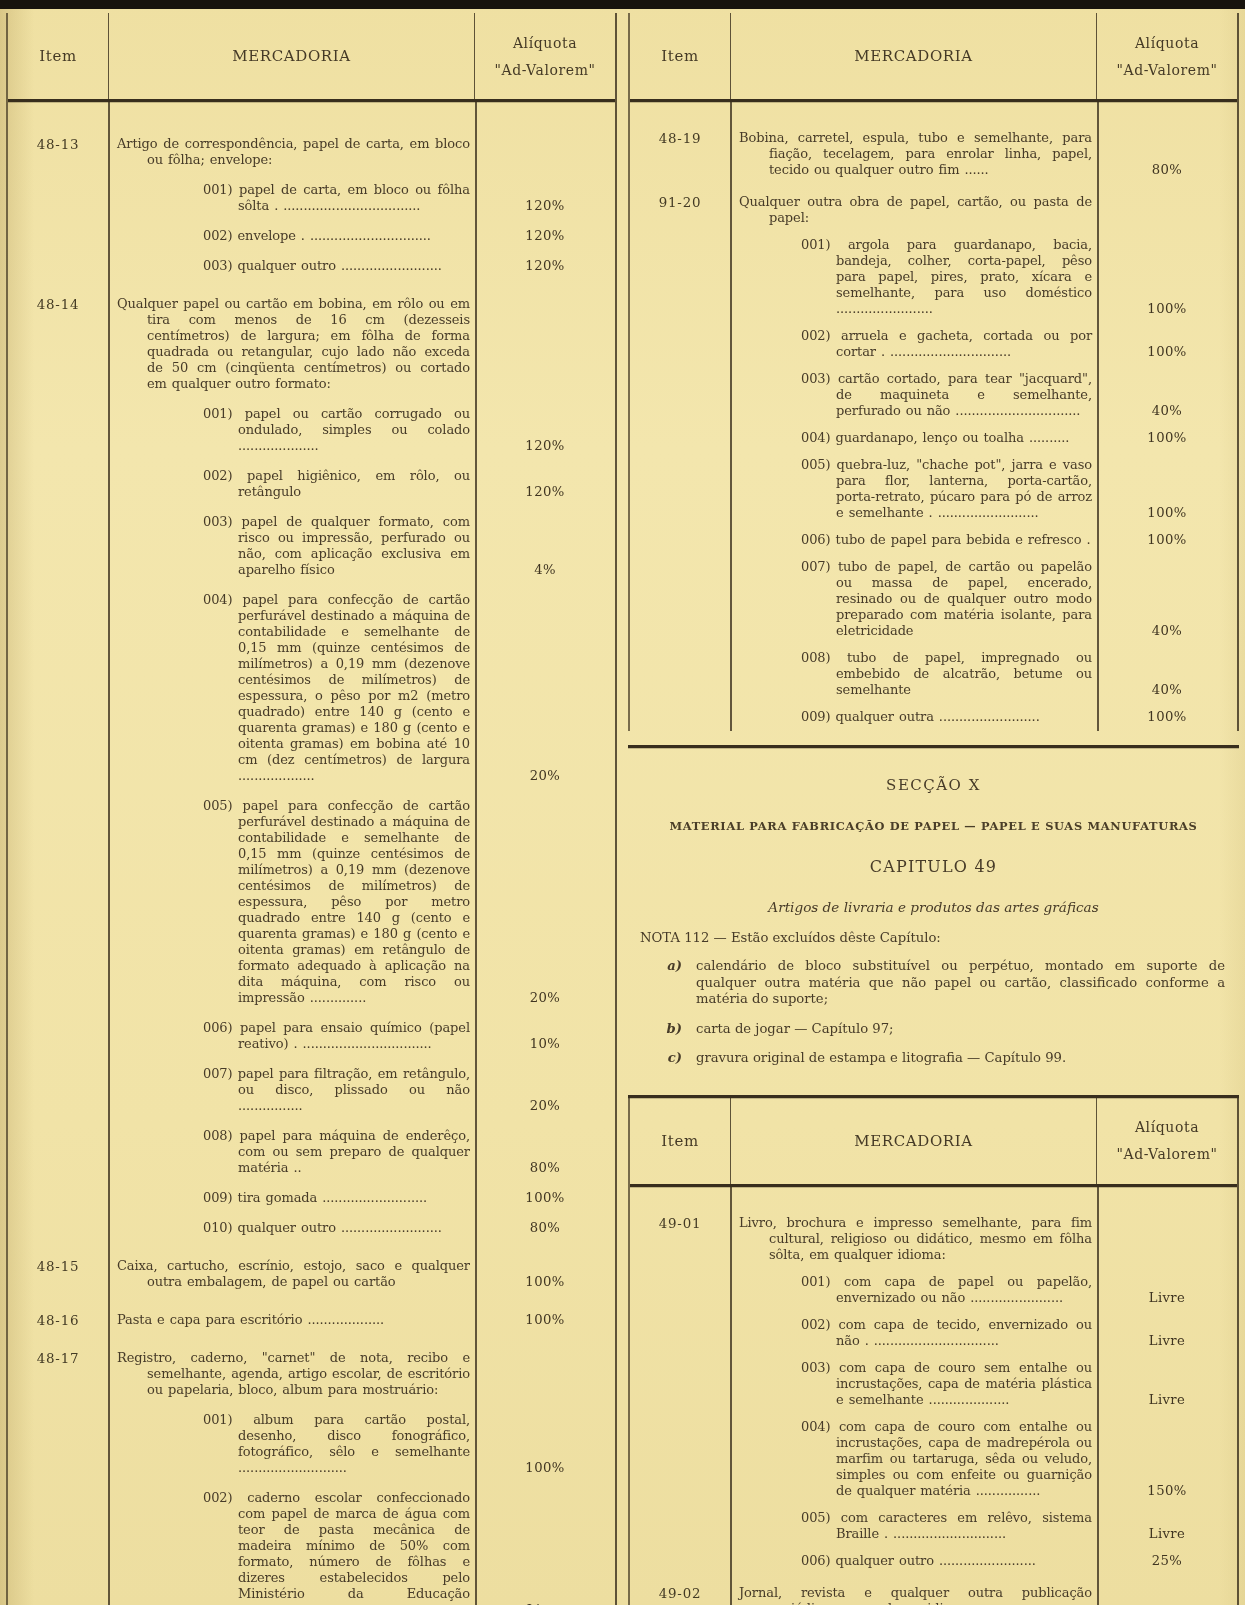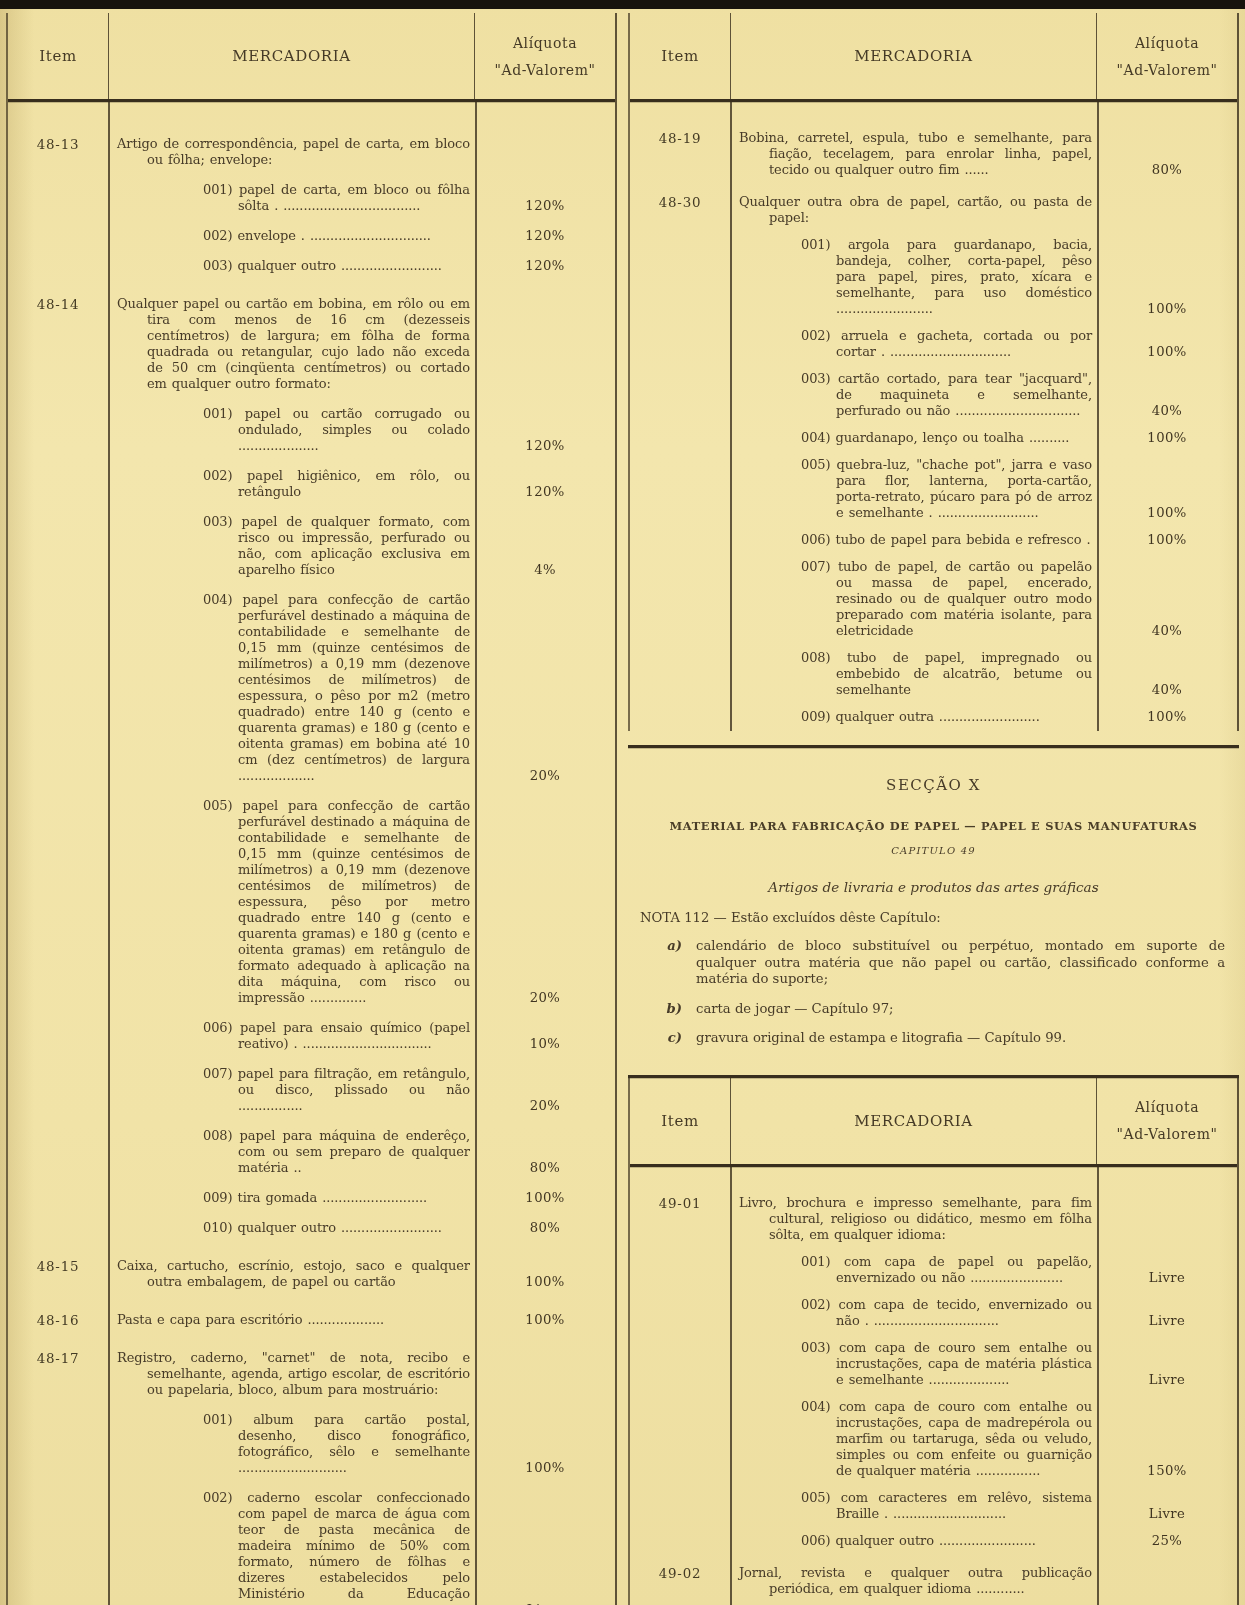--- a/index.html
+++ b/index.html
@@ -48,21 +48,21 @@
   .desc{padding:0 5px 0 9px;font-size:13px;line-height:16px;text-align:justify;
         letter-spacing:-.1px;word-spacing:1px;}
   .para{padding-left:30px;text-indent:-30px;}
   .subpara{padding-left:97px;text-indent:-35px;}
   .rate{align-self:end;text-align:center;font-size:13.2px;letter-spacing:.4px;
         padding-bottom:1px;color:#403521;}
 
   .section{padding:2px 10px 14px;text-align:center;}
   .sec-title{font-size:15px;letter-spacing:1.5px;margin-top:26px;}
   .sec-sub{font-size:11.4px;letter-spacing:.7px;margin-top:25px;font-weight:bold;color:#4a3e28;}
-  .sec-chap{font-style:italic;font-size:10px;letter-spacing:1.2px;margin-top:12px;}
+  .sec-chap{font-size:16px;letter-spacing:1.2px;margin-top:24px;}
   .sec-chapsub{font-style:italic;font-size:13.6px;margin-top:23px;}
   .note{font-size:13.2px;text-align:left;margin-top:15px;padding-left:2px;}
   .note-items{margin-top:4px;}
   .note-item{display:grid;grid-template-columns:58px 1fr;margin-top:13px;
              font-size:13.2px;line-height:16.6px;text-align:justify;padding-right:4px;}
   .note-item .lbl{text-align:right;padding-right:14px;font-style:italic;font-weight:bold;}
 </style>
 </head>
 <body>
 
@@ -248,21 +248,21 @@
         <div class="vl v1"></div>
         <div class="vl v2"></div>
       <div class="entry">
             <div class="num">48-19</div>
             <div class="desc">
               <div class="para">Bobina, carretel, espula, tubo e semelhante, para fiação, tecelagem, para enrolar linha, papel, tecido ou qualquer outro fim ......</div>
             </div>
             <div class="rate">80%</div>
           </div>
           <div class="entry">
-            <div class="num">48-30</div>
+            <div class="num">91-20</div>
             <div class="desc">
               <div class="para">Qualquer outra obra de papel, cartão, ou pasta de papel:</div>
             </div>
             <div class="rate"></div>
           </div>
           <div class="entry sub">
             <div class="num"></div>
             <div class="desc">
               <div class="subpara">001) argola para guardanapo, bacia, bandeja, colher, corta-papel, pêso para papel, pires, prato, xícara e semelhante, para uso doméstico ........................</div>
             </div>

